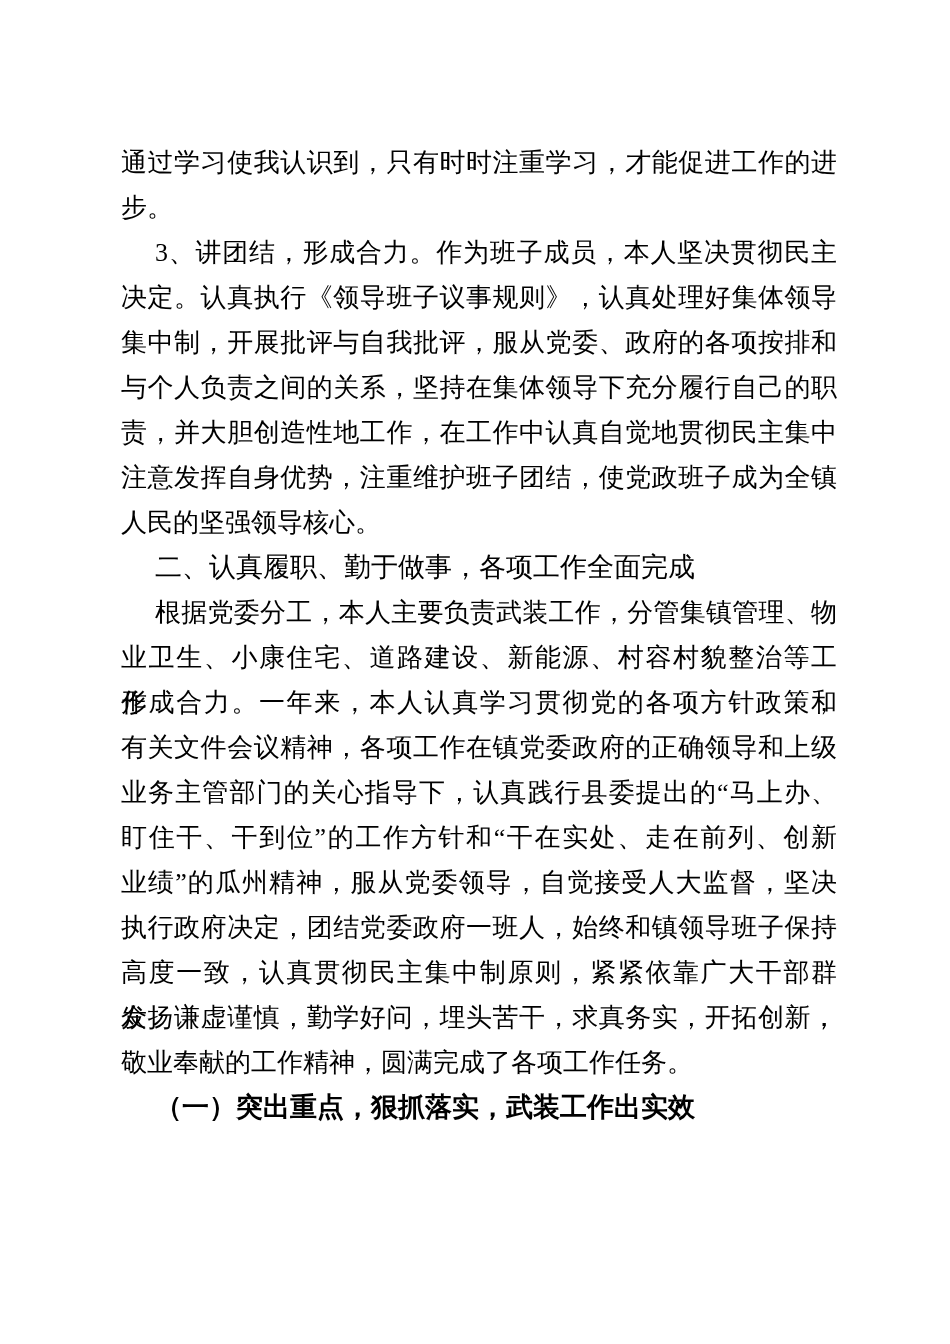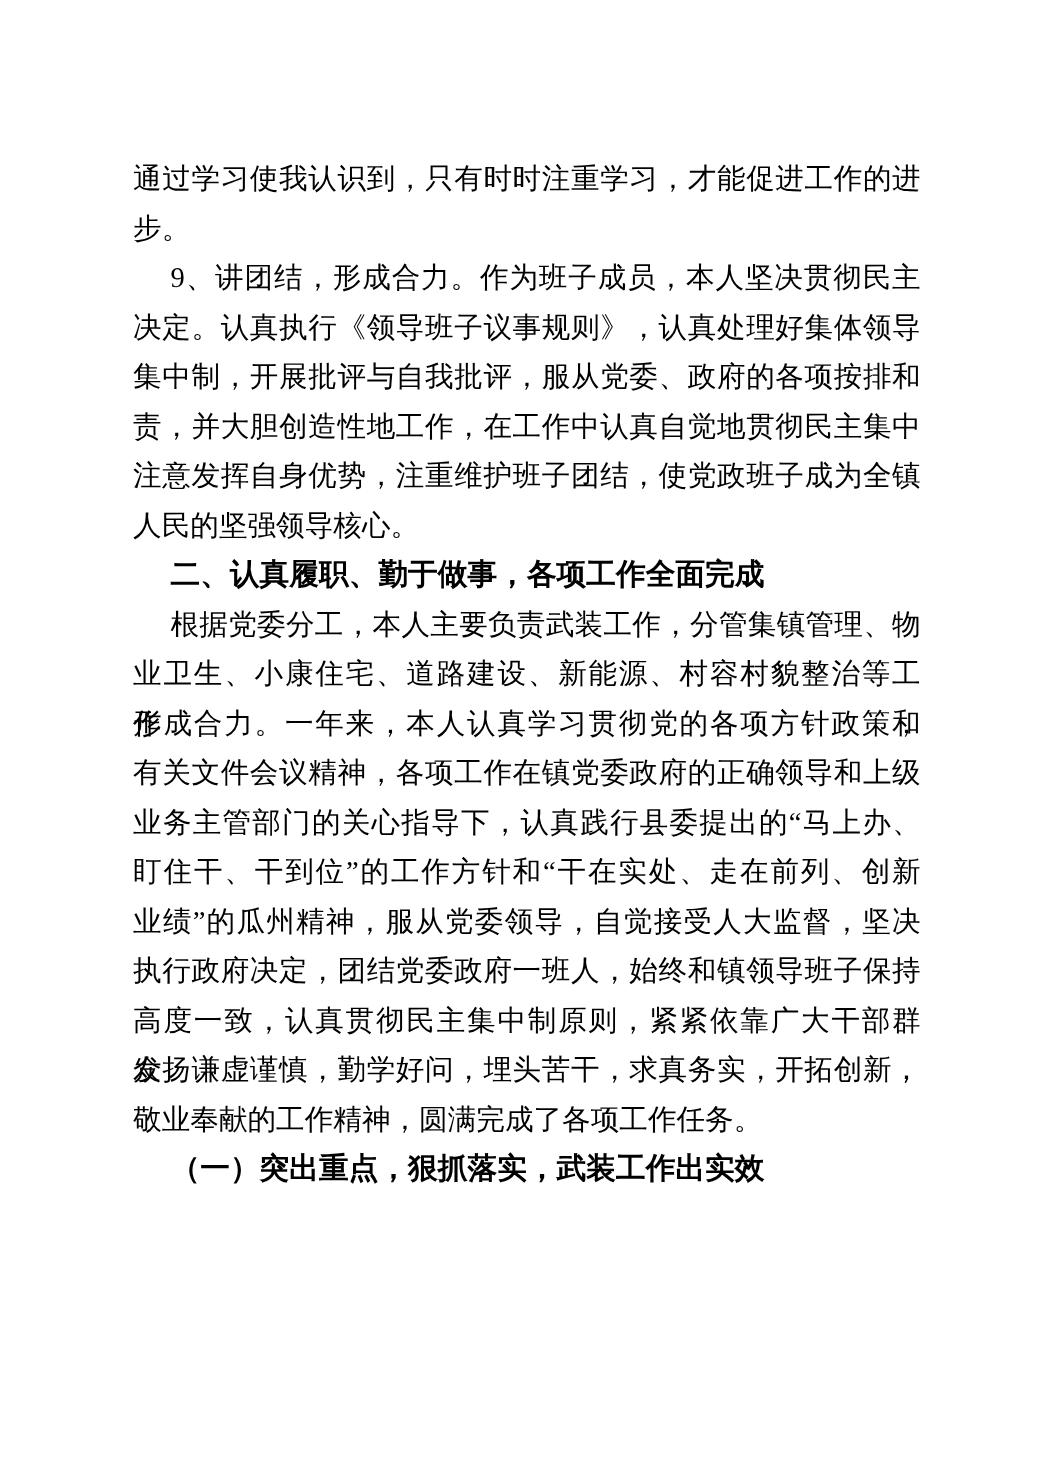--- a/index.html
+++ b/index.html
@@ -45,39 +45,40 @@
   .end {
     text-align: left;
   }
   
   .ind {
     padding-left: 34px;
   }
   
   .h1 {
     font-family: "Liberation Sans", "DejaVu Sans", sans-serif;
-    font-weight: 700;
+    font-weight: 400;
     font-size: 27px;
   }
   
   .h2 {
     font-weight: 700;
     font-size: 27px;
   }
 </style>
 </head>
 <body>
 
 <div class="sheet">
   <div class="textblock">
     <div class="ln j">通过学习使我认识到，只有时时注重学习，才能促进工作的进</div>
     <div class="ln end">步。</div>
-    <div class="ln j ind">9、讲团结，形成合力。作为班子成员，本人坚决贯彻民主</div>
+    <div class="ln j ind">3、讲团结，形成合力。作为班子成员，本人坚决贯彻民主</div>
     <div class="ln j">决定。认真执行《领导班子议事规则》，认真处理好集体领导</div>
     <div class="ln j">集中制，开展批评与自我批评，服从党委、政府的各项按排和</div>
+    <div class="ln j">与个人负责之间的关系，坚持在集体领导下充分履行自己的职</div>
     <div class="ln j">责，并大胆创造性地工作，在工作中认真自觉地贯彻民主集中</div>
     <div class="ln j">注意发挥自身优势，注重维护班子团结，使党政班子成为全镇</div>
     <div class="ln end">人民的坚强领导核心。</div>
     <div class="ln h1 ind">二、认真履职、勤于做事，各项工作全面完成</div>
     <div class="ln j ind">根据党委分工，本人主要负责武装工作，分管集镇管理、物</div>
     <div class="ln j">业卫生、小康住宅、道路建设、新能源、村容村貌整治等工作，</div>
     <div class="ln j">形成合力。一年来，本人认真学习贯彻党的各项方针政策和</div>
     <div class="ln j">有关文件会议精神，各项工作在镇党委政府的正确领导和上级</div>
     <div class="ln j">业务主管部门的关心指导下，认真践行县委提出的“马上办、</div>
     <div class="ln j">盯住干、干到位”的工作方针和“干在实处、走在前列、创新</div>

